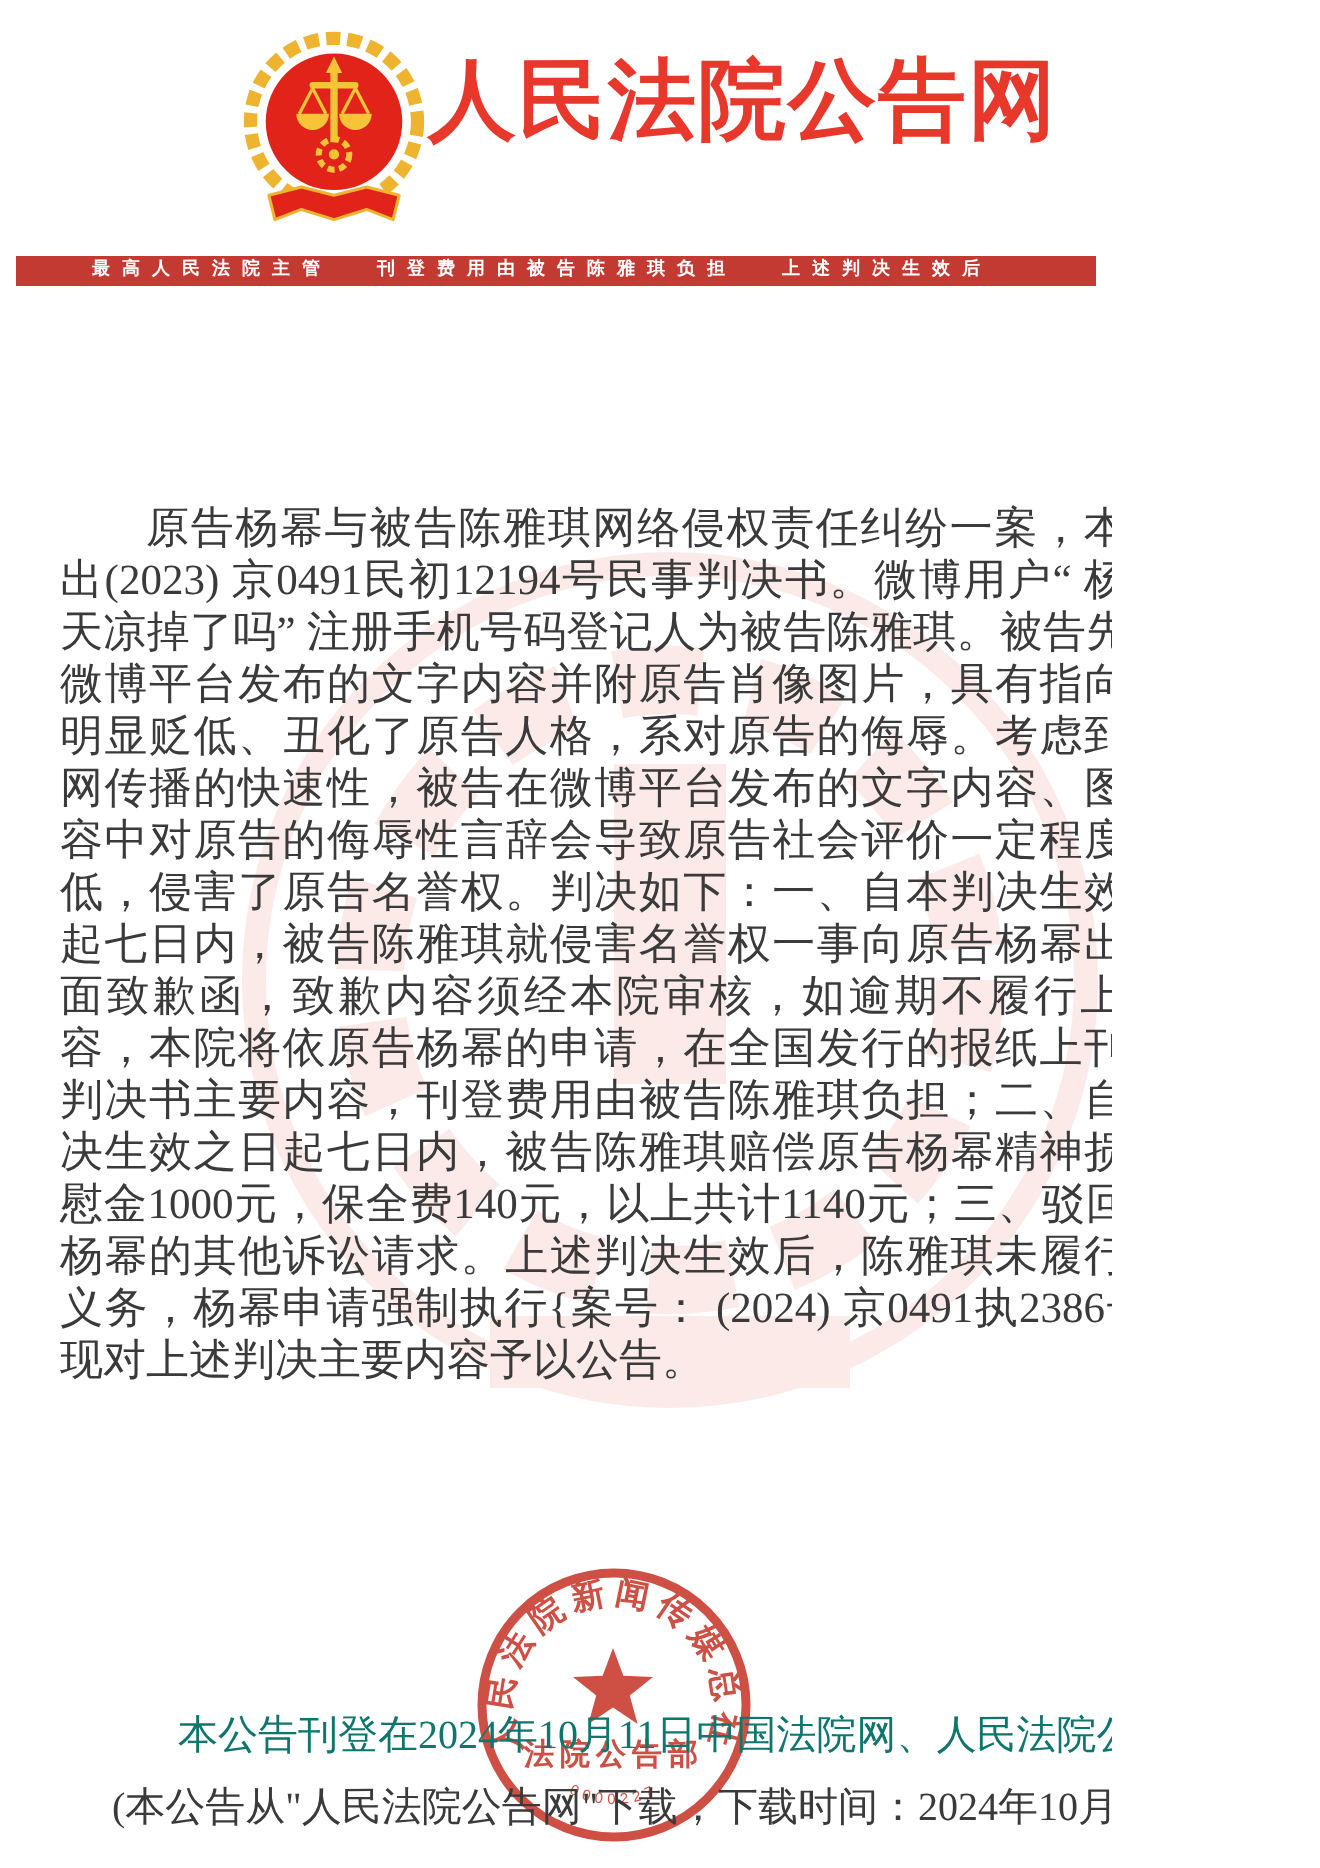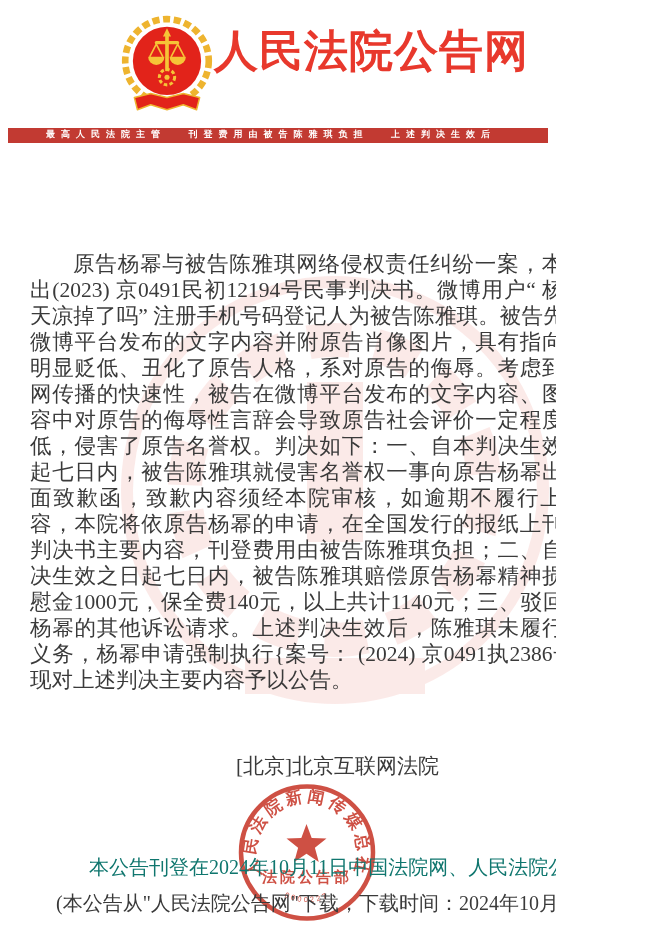--- a/index.html
+++ b/index.html
@@ -72,21 +72,20 @@
     <div class="brand-title">人民法院公告网</div>
   </div>
 
   <div class="masthead">
     <span>最高人民法院主管</span>
     <span>刊登费用由被告陈雅琪负担</span>
     <span>上述判决生效后</span>
   </div>
 
   <p class="body-text">原告杨幂与被告陈雅琪网络侵权责任纠纷一案，本院作出(2023) 京0491民初12194号民事判决书。微博用户“ 杨幂今天凉掉了吗” 注册手机号码登记人为被告陈雅琪。被告先后在微博平台发布的文字内容并附原告肖像图片，具有指向性，明显贬低、丑化了原告人格，系对原告的侮辱。考虑到互联网传播的快速性，被告在微博平台发布的文字内容、图片内容中对原告的侮辱性言辞会导致原告社会评价一定程度的降低，侵害了原告名誉权。判决如下：一、自本判决生效之日起七日内，被告陈雅琪就侵害名誉权一事向原告杨幂出具书面致歉函，致歉内容须经本院审核，如逾期不履行上述内容，本院将依原告杨幂的申请，在全国发行的报纸上刊登本判决书主要内容，刊登费用由被告陈雅琪负担；二、自本判决生效之日起七日内，被告陈雅琪赔偿原告杨幂精神损害抚慰金1000元，保全费140元，以上共计1140元；三、驳回原告杨幂的其他诉讼请求。上述判决生效后，陈雅琪未履行致歉义务，杨幂申请强制执行{案号： (2024) 京0491执2386号}。现对上述判决主要内容予以公告。</p>
-  <div class="court-line">[北京]北京互联网法院</div>
 
   <svg class="seal" viewBox="0 0 142 142">
     <defs>
       <path id="sealTopArc" d="M 26 95 A 51 51 0 1 1 116 95" fill="none"></path>
       <path id="sealBottomArc" d="M 40 109 A 49 49 0 0 0 102 109" fill="none"></path>
     </defs>
     <circle cx="71" cy="70.5" r="66" fill="none" stroke="#c8382a" stroke-width="4.5"></circle>
     <text font-size="16.5" font-weight="bold" fill="#c8382a" letter-spacing="4" font-family="Liberation Serif, DejaVu Serif, serif">
       <textPath href="#sealTopArc" startOffset="50%" text-anchor="middle">人民法院新闻传媒总社</textPath>
     </text>

